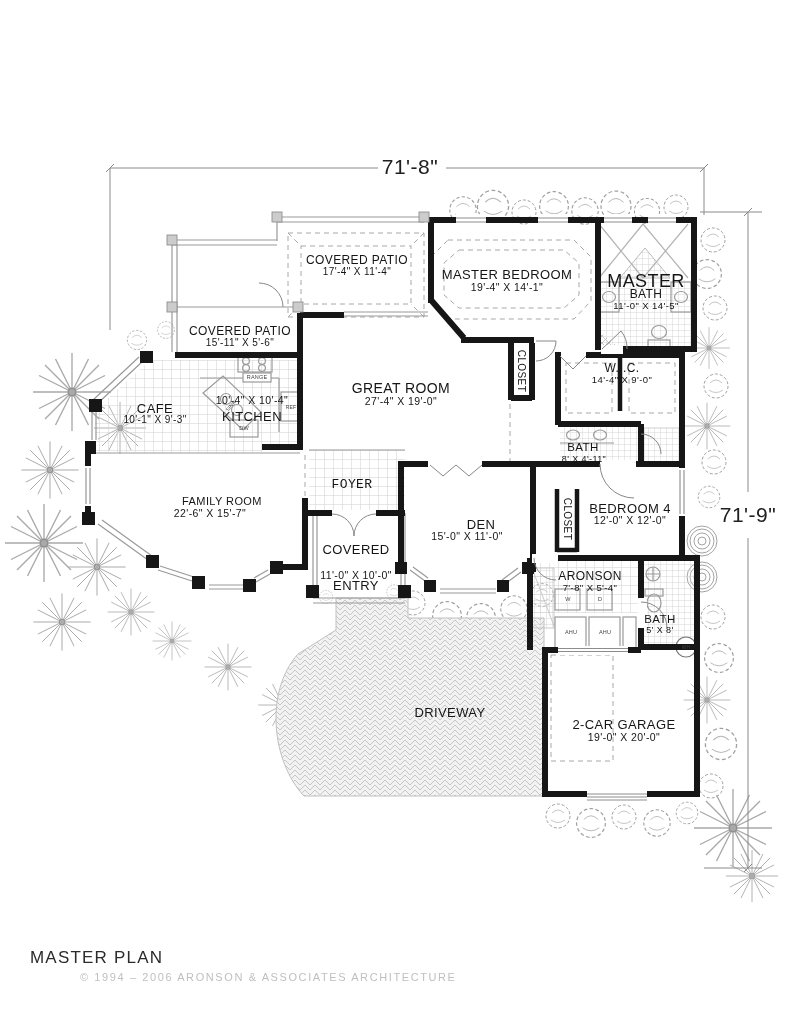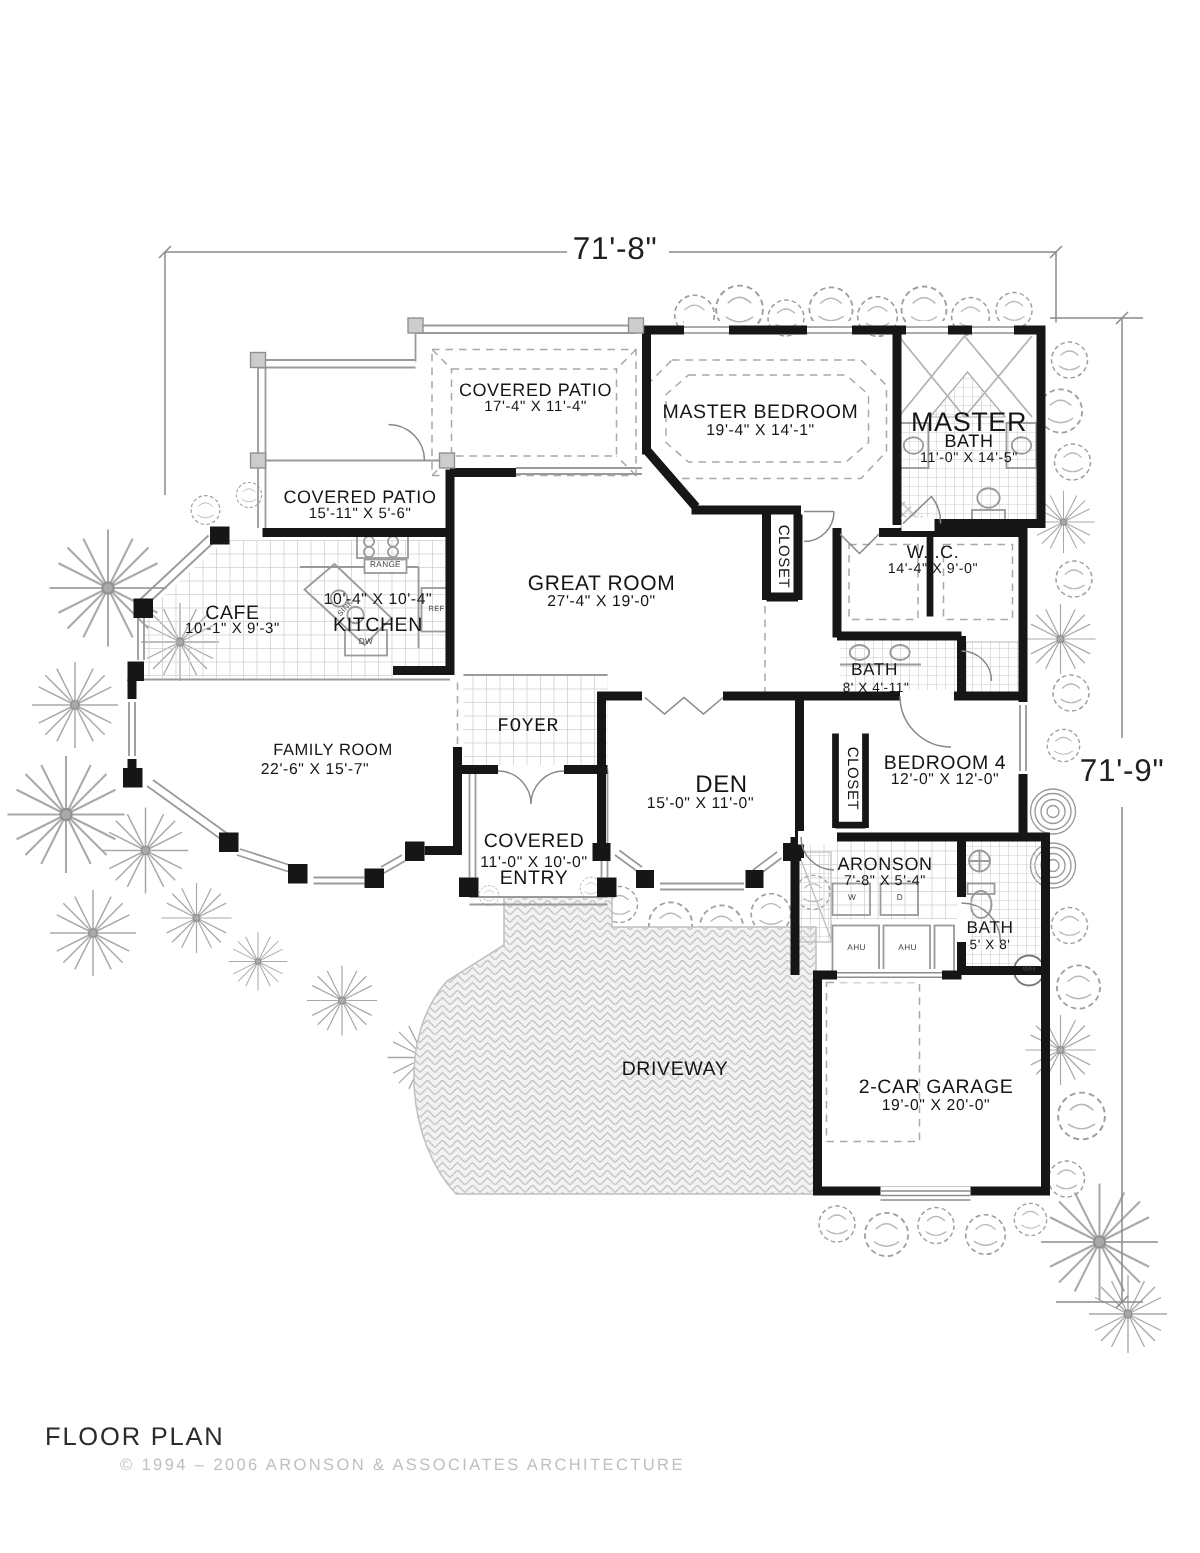--- a/index.html
+++ b/index.html
@@ -306,29 +306,29 @@
 <div class="lbl" style="left:622px;top:380px;font-size:9.5px;">14'-4" X 9'-0"</div>
 
 <div class="lbl" style="left:583px;top:448px;font-size:11.5px;">BATH</div>
 <div class="lbl" style="left:584px;top:459px;font-size:9px;">8' X 4'-11"</div>
 
 <div class="lbl" style="left:222px;top:501px;font-size:11px;">FAMILY ROOM</div>
 <div class="lbl" style="left:210px;top:513px;font-size:10.5px;">22'-6" X 15'-7"</div>
 
 <div class="lbl" style="left:352px;top:484px;font-size:13px;font-family:Liberation Mono, monospace;">FOYER</div>
 
-<div class="lbl" style="left:467px;top:524px;font-size:16px;padding-left:28px;">DEN</div>
+<div class="lbl" style="left:467px;top:524px;font-size:13px;padding-left:28px;">DEN</div>
 <div class="lbl" style="left:467px;top:536px;font-size:10.5px;">15'-0" X 11'-0"</div>
 
 <div class="lbl vert" style="left:567px;top:519px;font-size:10px;">CLOSET</div>
 
 <div class="lbl" style="left:630px;top:508px;font-size:13px;">BEDROOM 4</div>
 <div class="lbl" style="left:630px;top:520px;font-size:10.5px;">12'-0" X 12'-0"</div>
 
-<div class="lbl" style="left:356px;top:549px;font-size:13px;margin-top:11px;">COVERED</div>
+<div class="lbl" style="left:356px;top:549px;font-size:13px;">COVERED</div>
 <div class="lbl" style="left:356px;top:562px;font-size:13px;margin-top:23px;">ENTRY</div>
 <div class="lbl" style="left:356px;top:575px;font-size:10.5px;">11'-0" X 10'-0"</div>
 
 <div class="lbl" style="left:590px;top:576px;font-size:12px;">ARONSON</div>
 <div class="lbl" style="left:590px;top:588px;font-size:9.5px;">7'-8" X 5'-4"</div>
 
 <div class="lbl" style="left:660px;top:620px;font-size:11.5px;">BATH</div>
 <div class="lbl" style="left:660px;top:630px;font-size:9px;">5' X 8'</div>
 
 <div class="lbl" style="left:450px;top:712px;font-size:13px;">DRIVEWAY</div>
@@ -339,16 +339,16 @@
 <div class="lbl tiny" style="left:257px;top:378px;font-size:5.5px;">RANGE</div>
 <div class="lbl tiny" style="left:291px;top:407px;font-size:5px;">REF</div>
 <div class="lbl tiny" style="left:244px;top:429px;font-size:5.5px;">DW</div>
 <div class="lbl tiny sinklbl" style="left:231px;top:406px;font-size:5px;">SINK</div>
 <div class="lbl tiny" style="left:568px;top:600px;font-size:5.5px;">W</div>
 <div class="lbl tiny" style="left:600px;top:600px;font-size:5.5px;">D</div>
 <div class="lbl tiny" style="left:571px;top:633px;font-size:5.5px;">AHU</div>
 <div class="lbl tiny" style="left:605px;top:633px;font-size:5.5px;">AHU</div>
 <div class="lbl tiny" style="left:686px;top:647px;font-size:5px;">WH</div>
 
-<div class="footer-title">FLOOR PLAN</div>
+<div class="footer-title">MASTER PLAN</div>
 <div class="footer-copy">© 1994 –  2006 ARONSON &amp; ASSOCIATES ARCHITECTURE</div>
 
 </div>
 
 </body></html>

